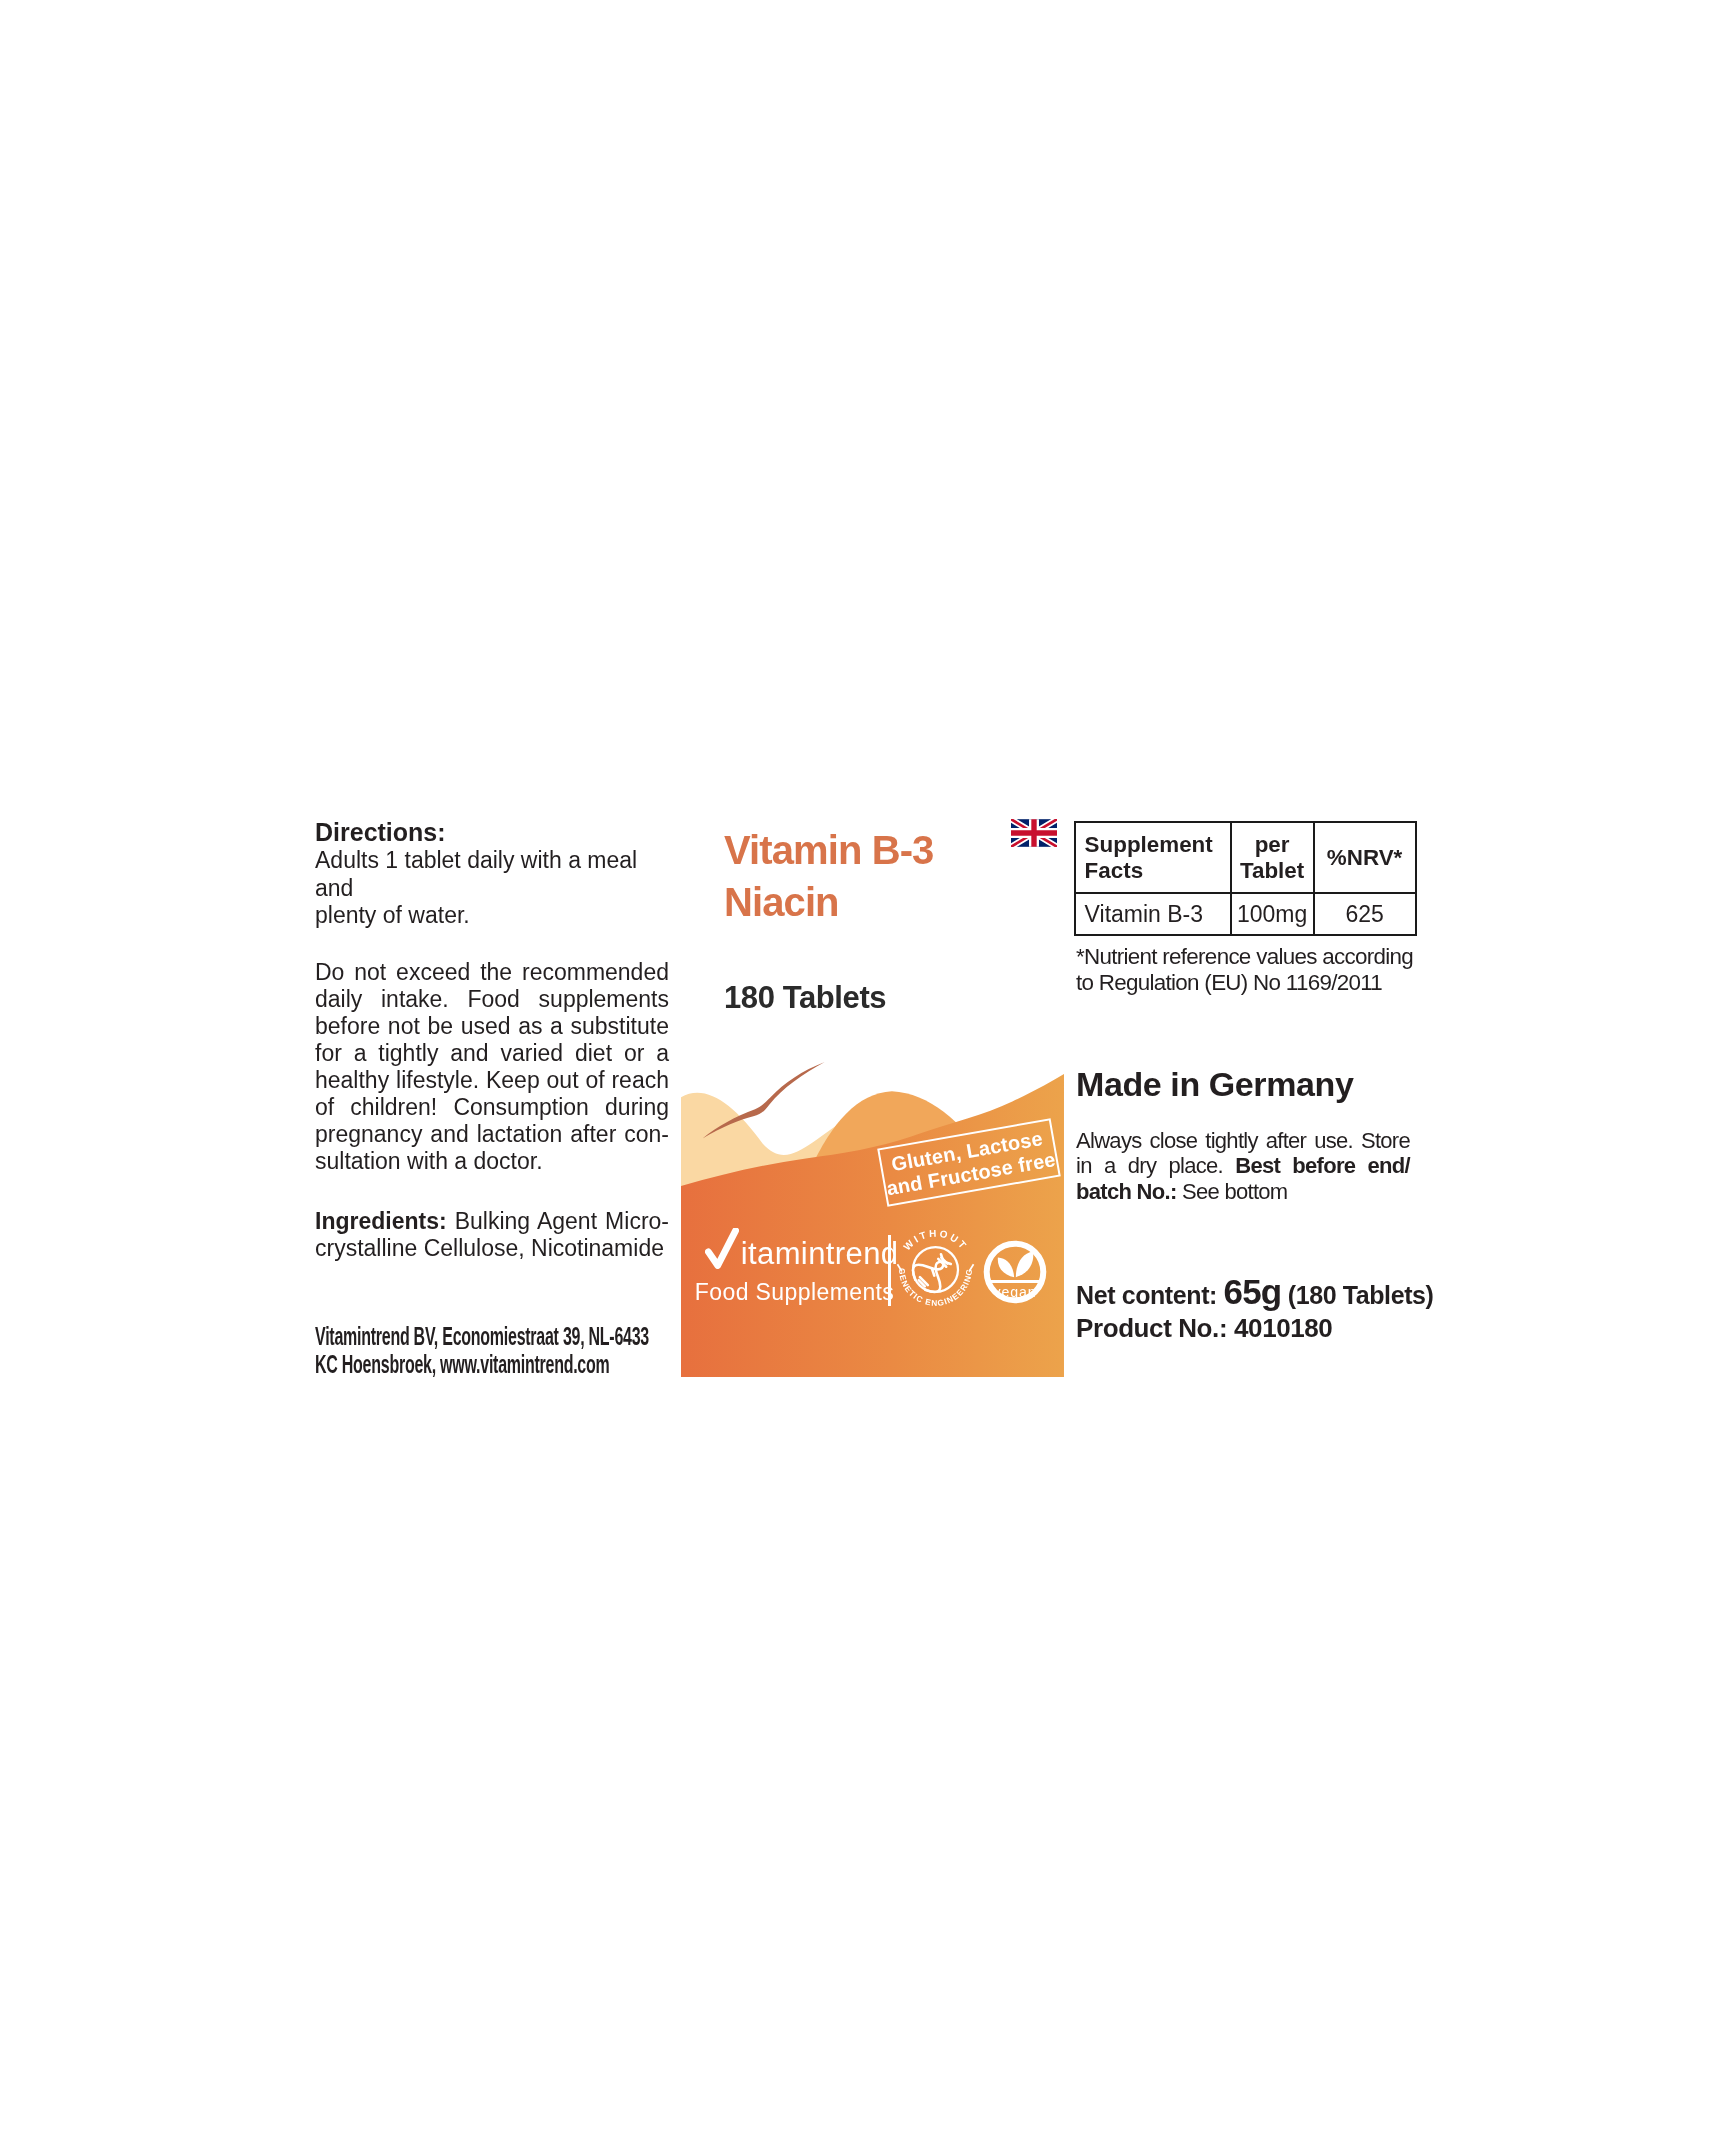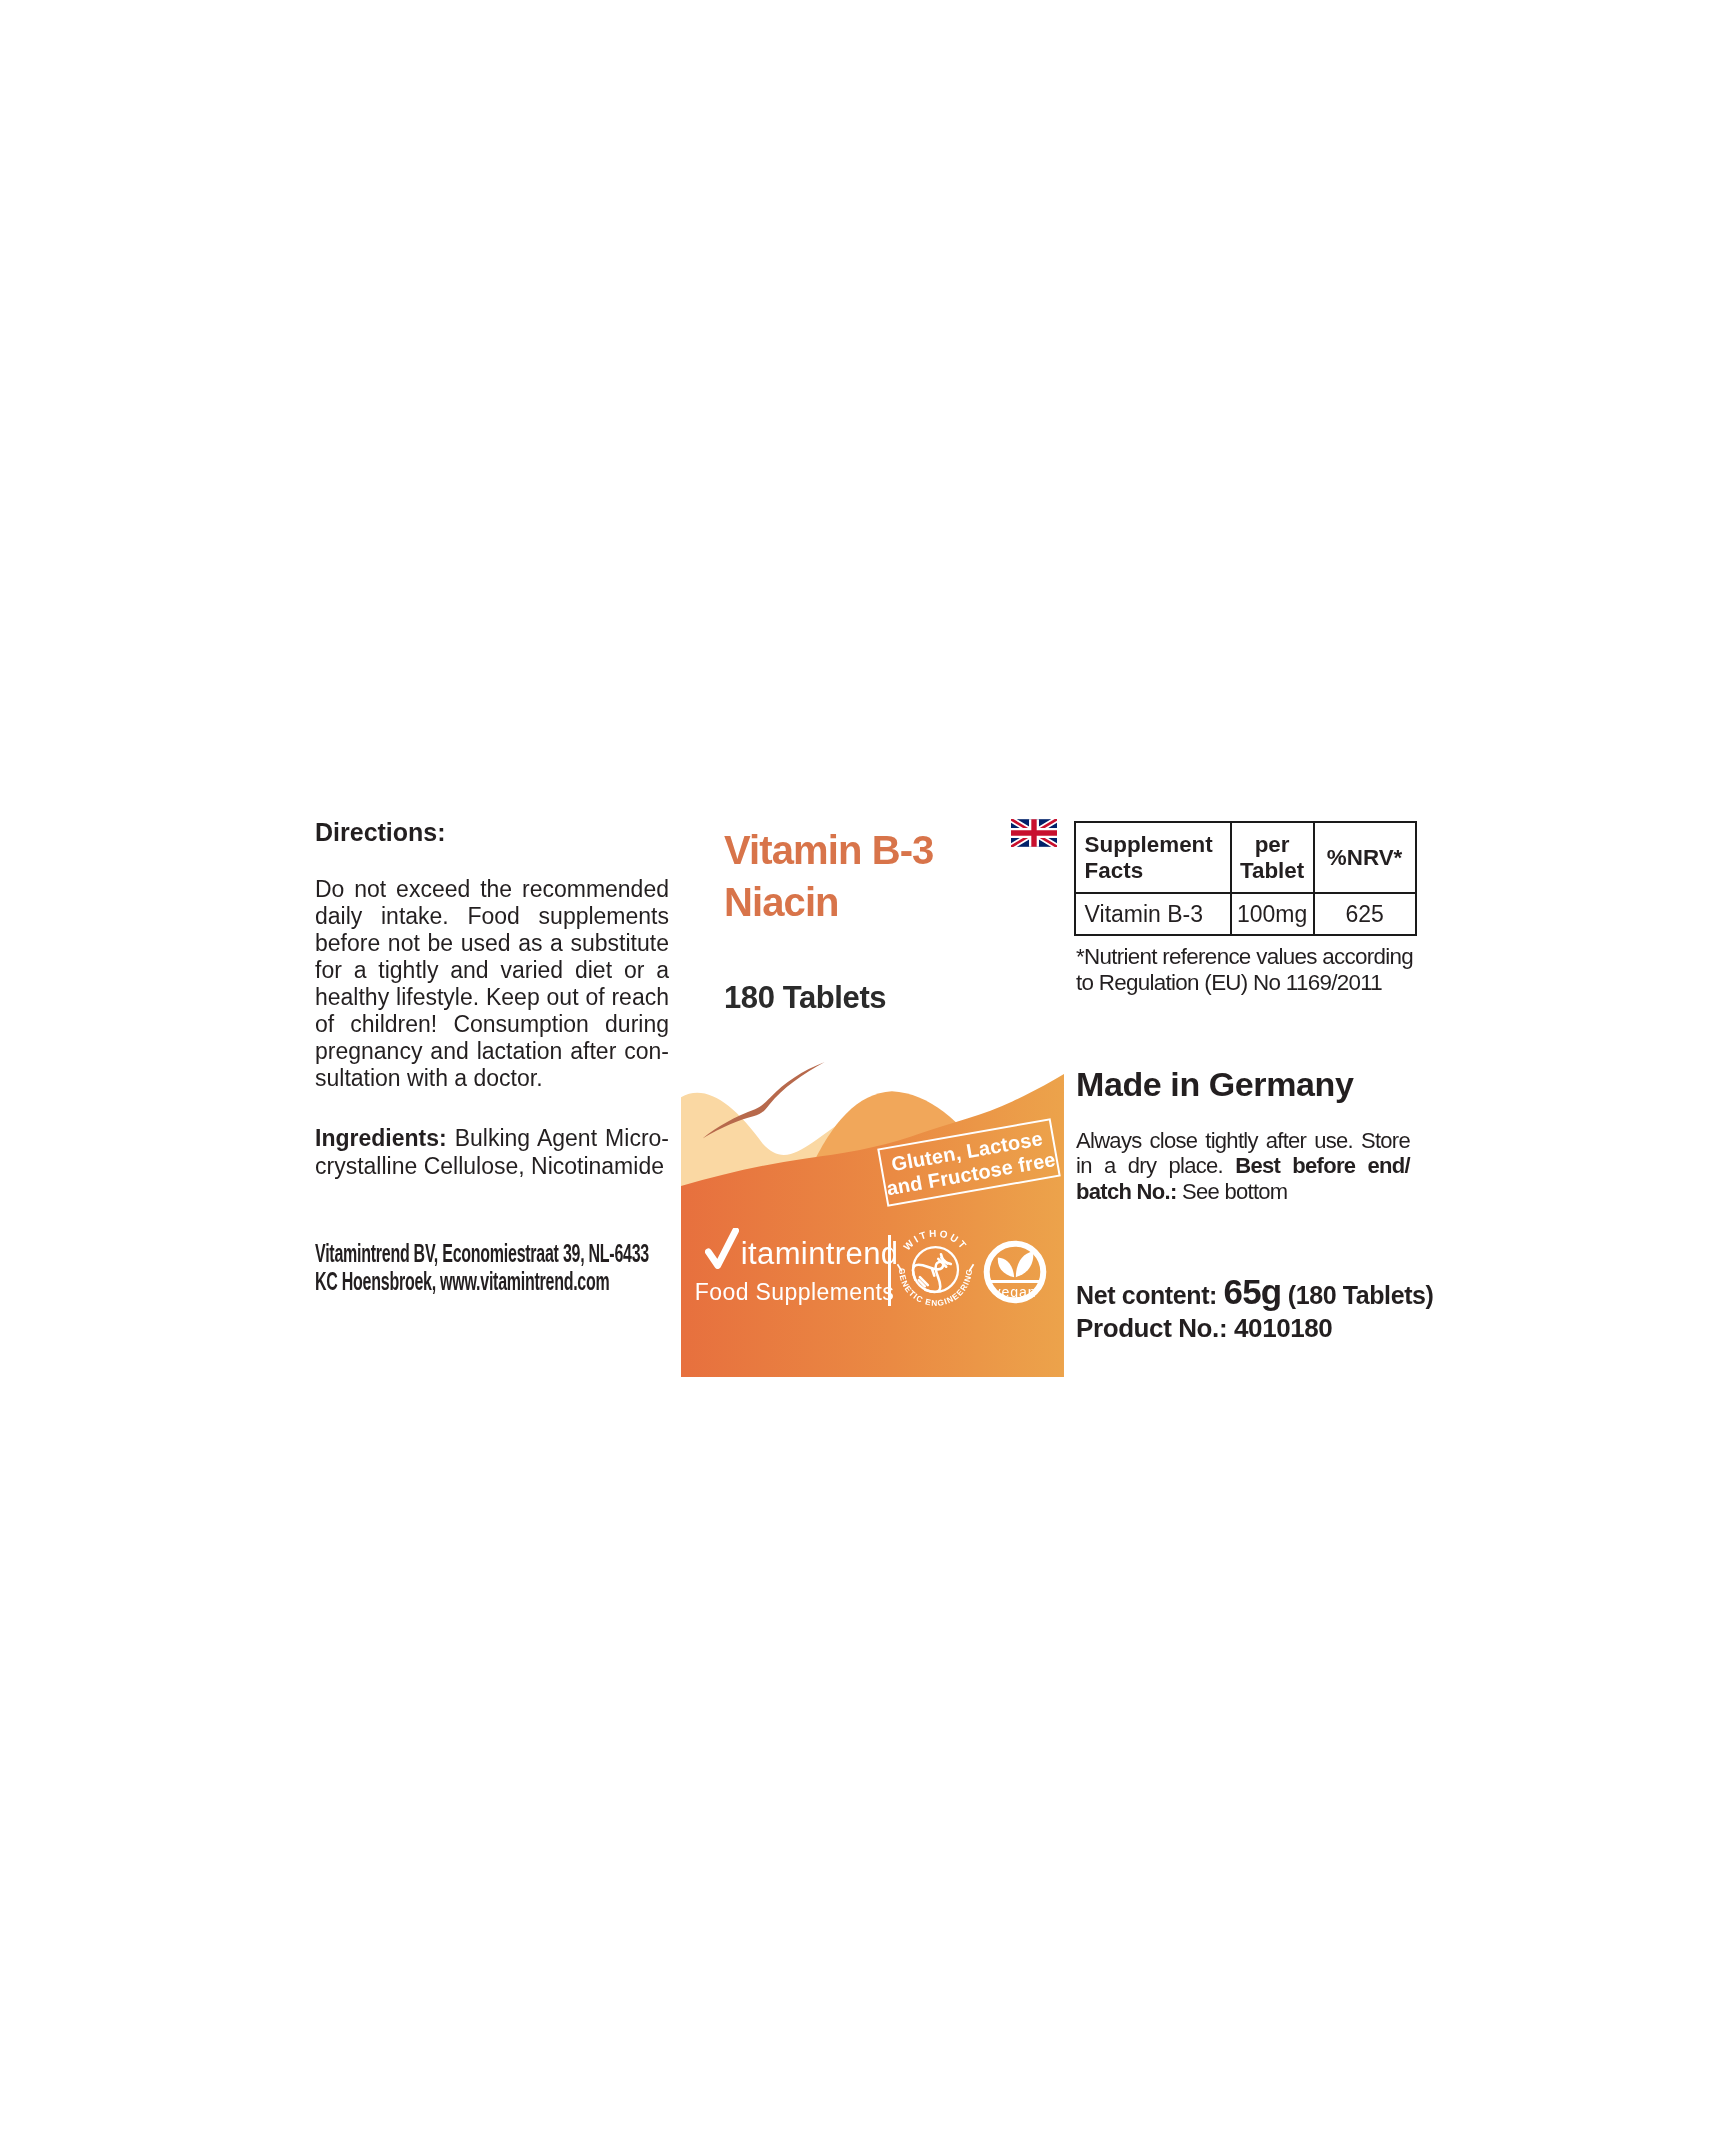--- a/index.html
+++ b/index.html
@@ -67,20 +67,24 @@
   .product-line { position:absolute; left:1076px; top:1313px; font-size:26px; font-weight:bold;
     letter-spacing:-0.4px; }
 </style>
 </head>
 <body>
 
 <div class="canvas">
 
   <div class="left-col">
     <div class="lc-heading">Directions:</div>
+    <div class="lc-para">
+      <div>Adults 1 tablet daily with a meal and</div>
+      <div>plenty of water.</div>
+    </div>
     <div class="lc-para warn">
       <div class="jl">Do not exceed the recommended</div>
       <div class="jl">daily intake. Food supplements</div>
       <div class="jl">before not be used as a substitute</div>
       <div class="jl">for a tightly and varied diet or a</div>
       <div class="jl">healthy lifestyle. Keep out of reach</div>
       <div class="jl">of children! Consumption during</div>
       <div class="jl">pregnancy and lactation after con-</div>
       <div class="jl-last">sultation with a doctor.</div>
     </div>

